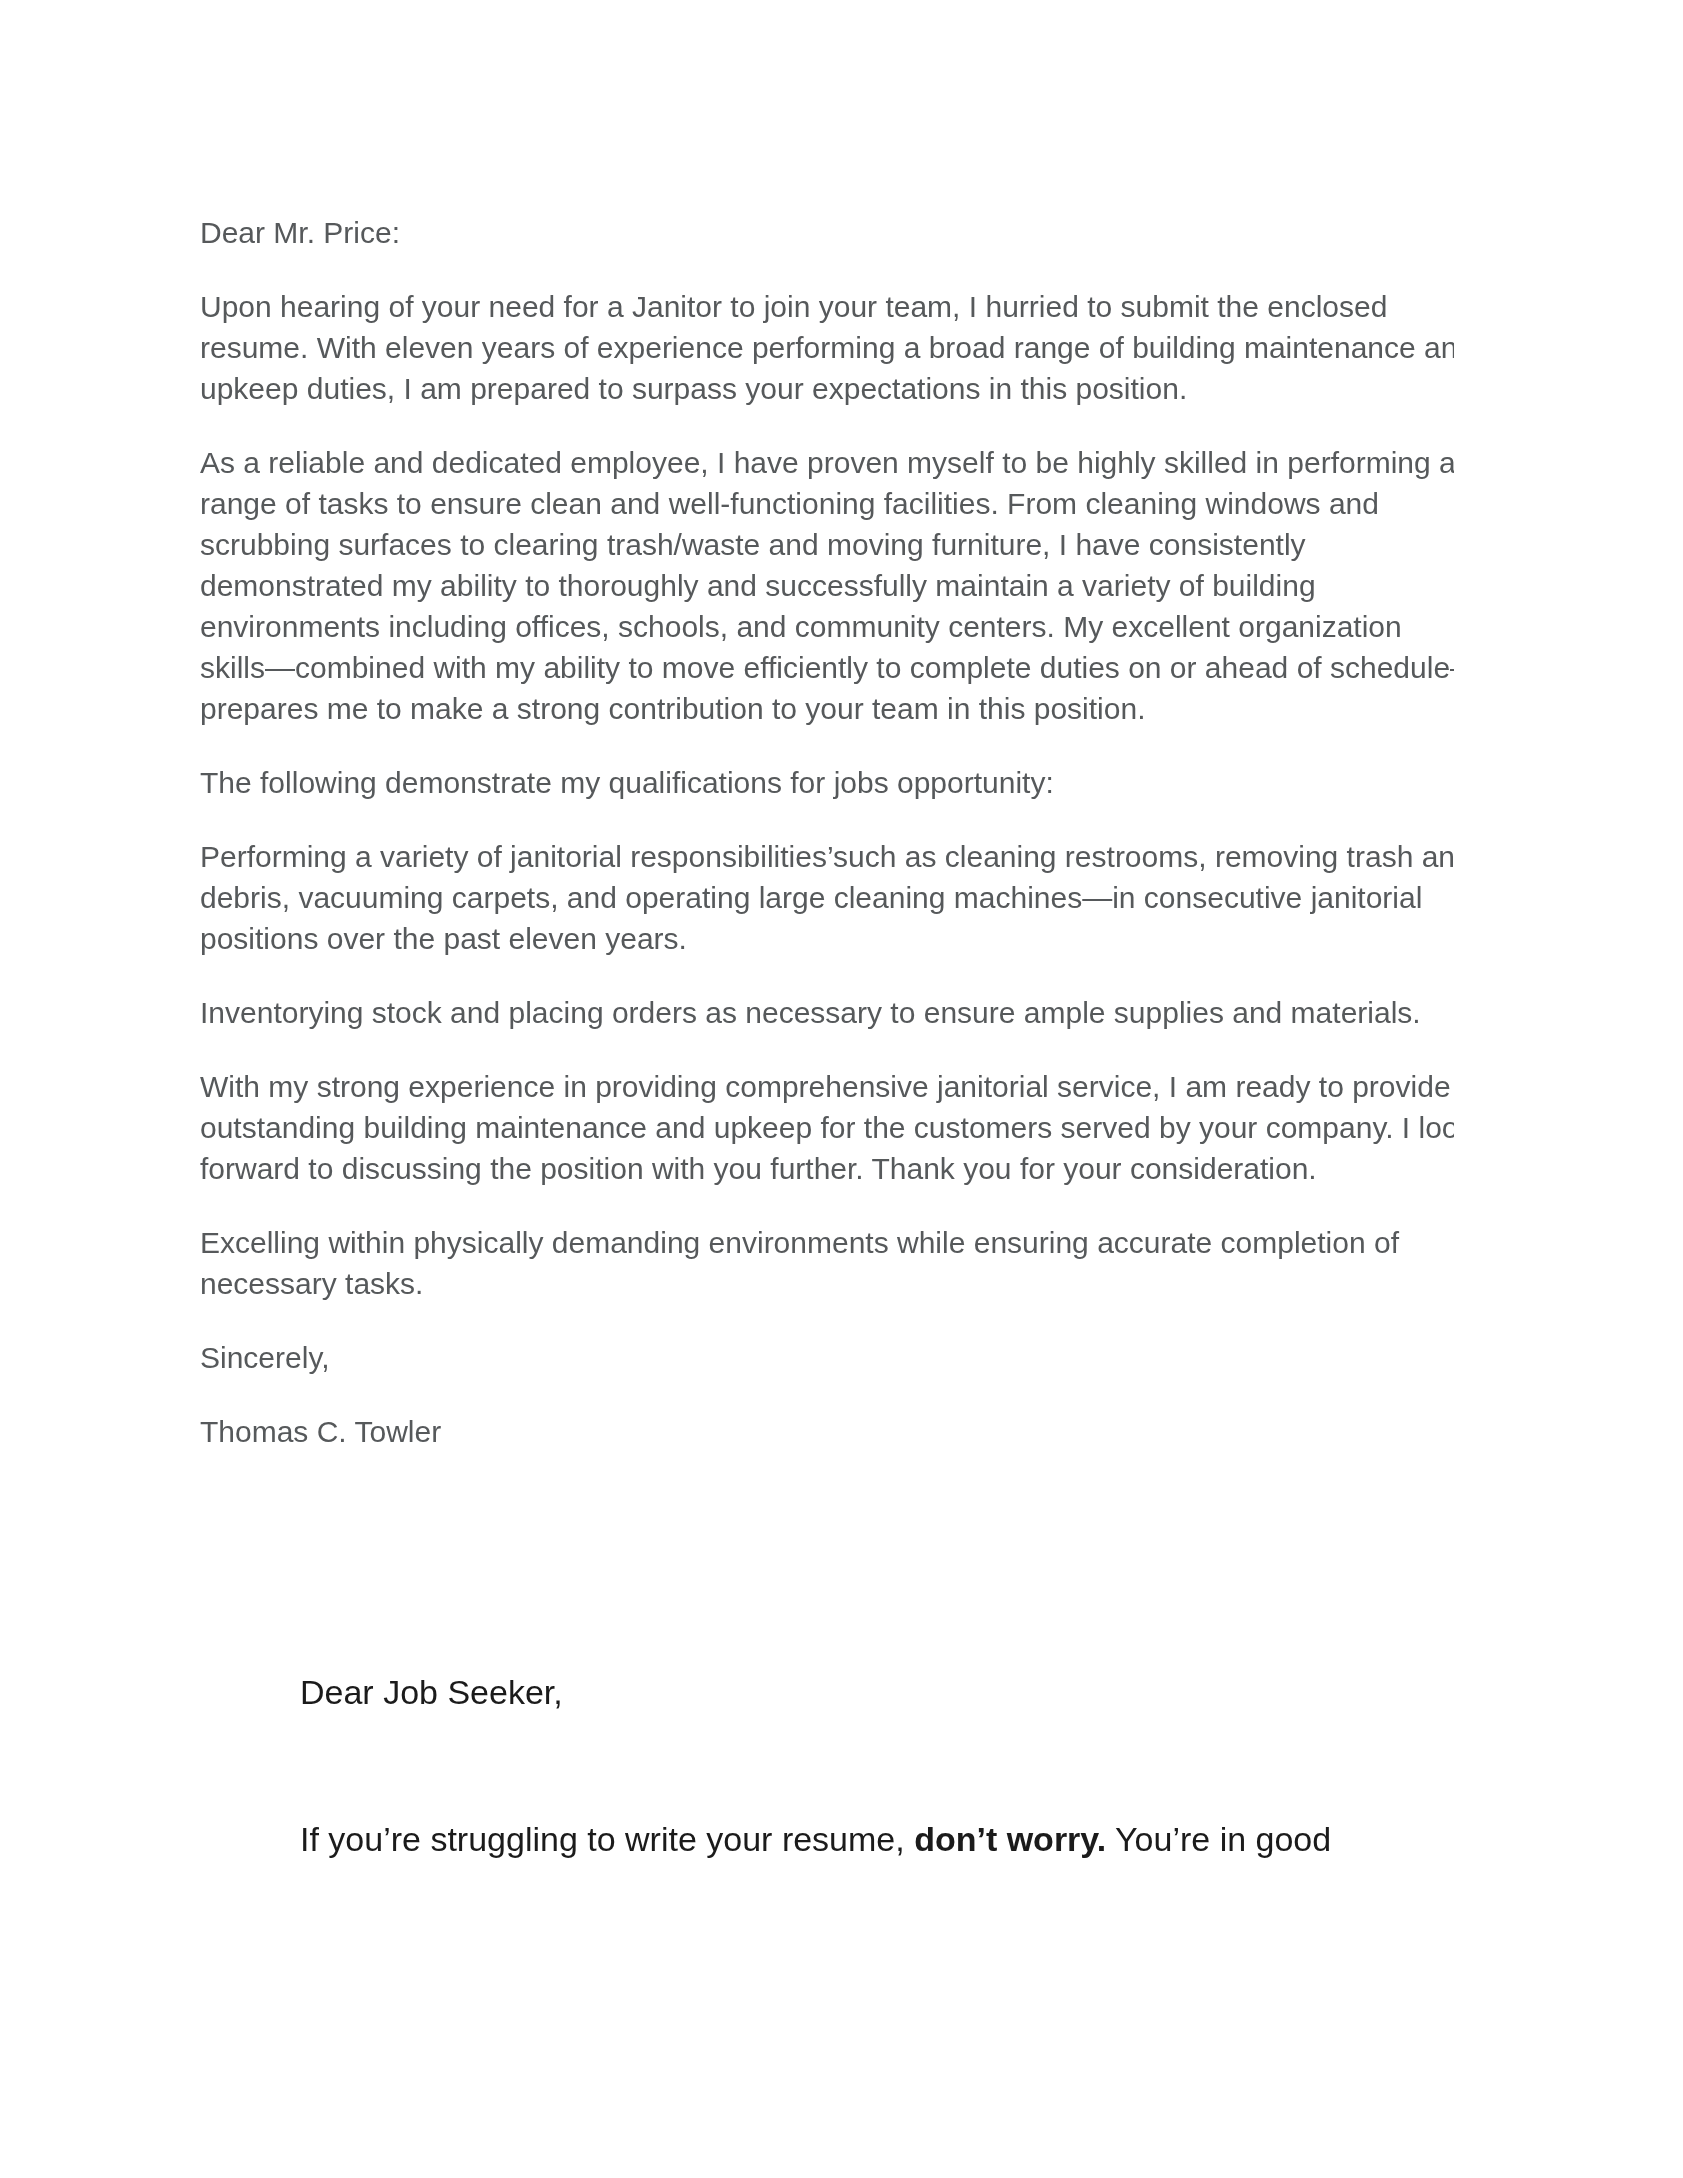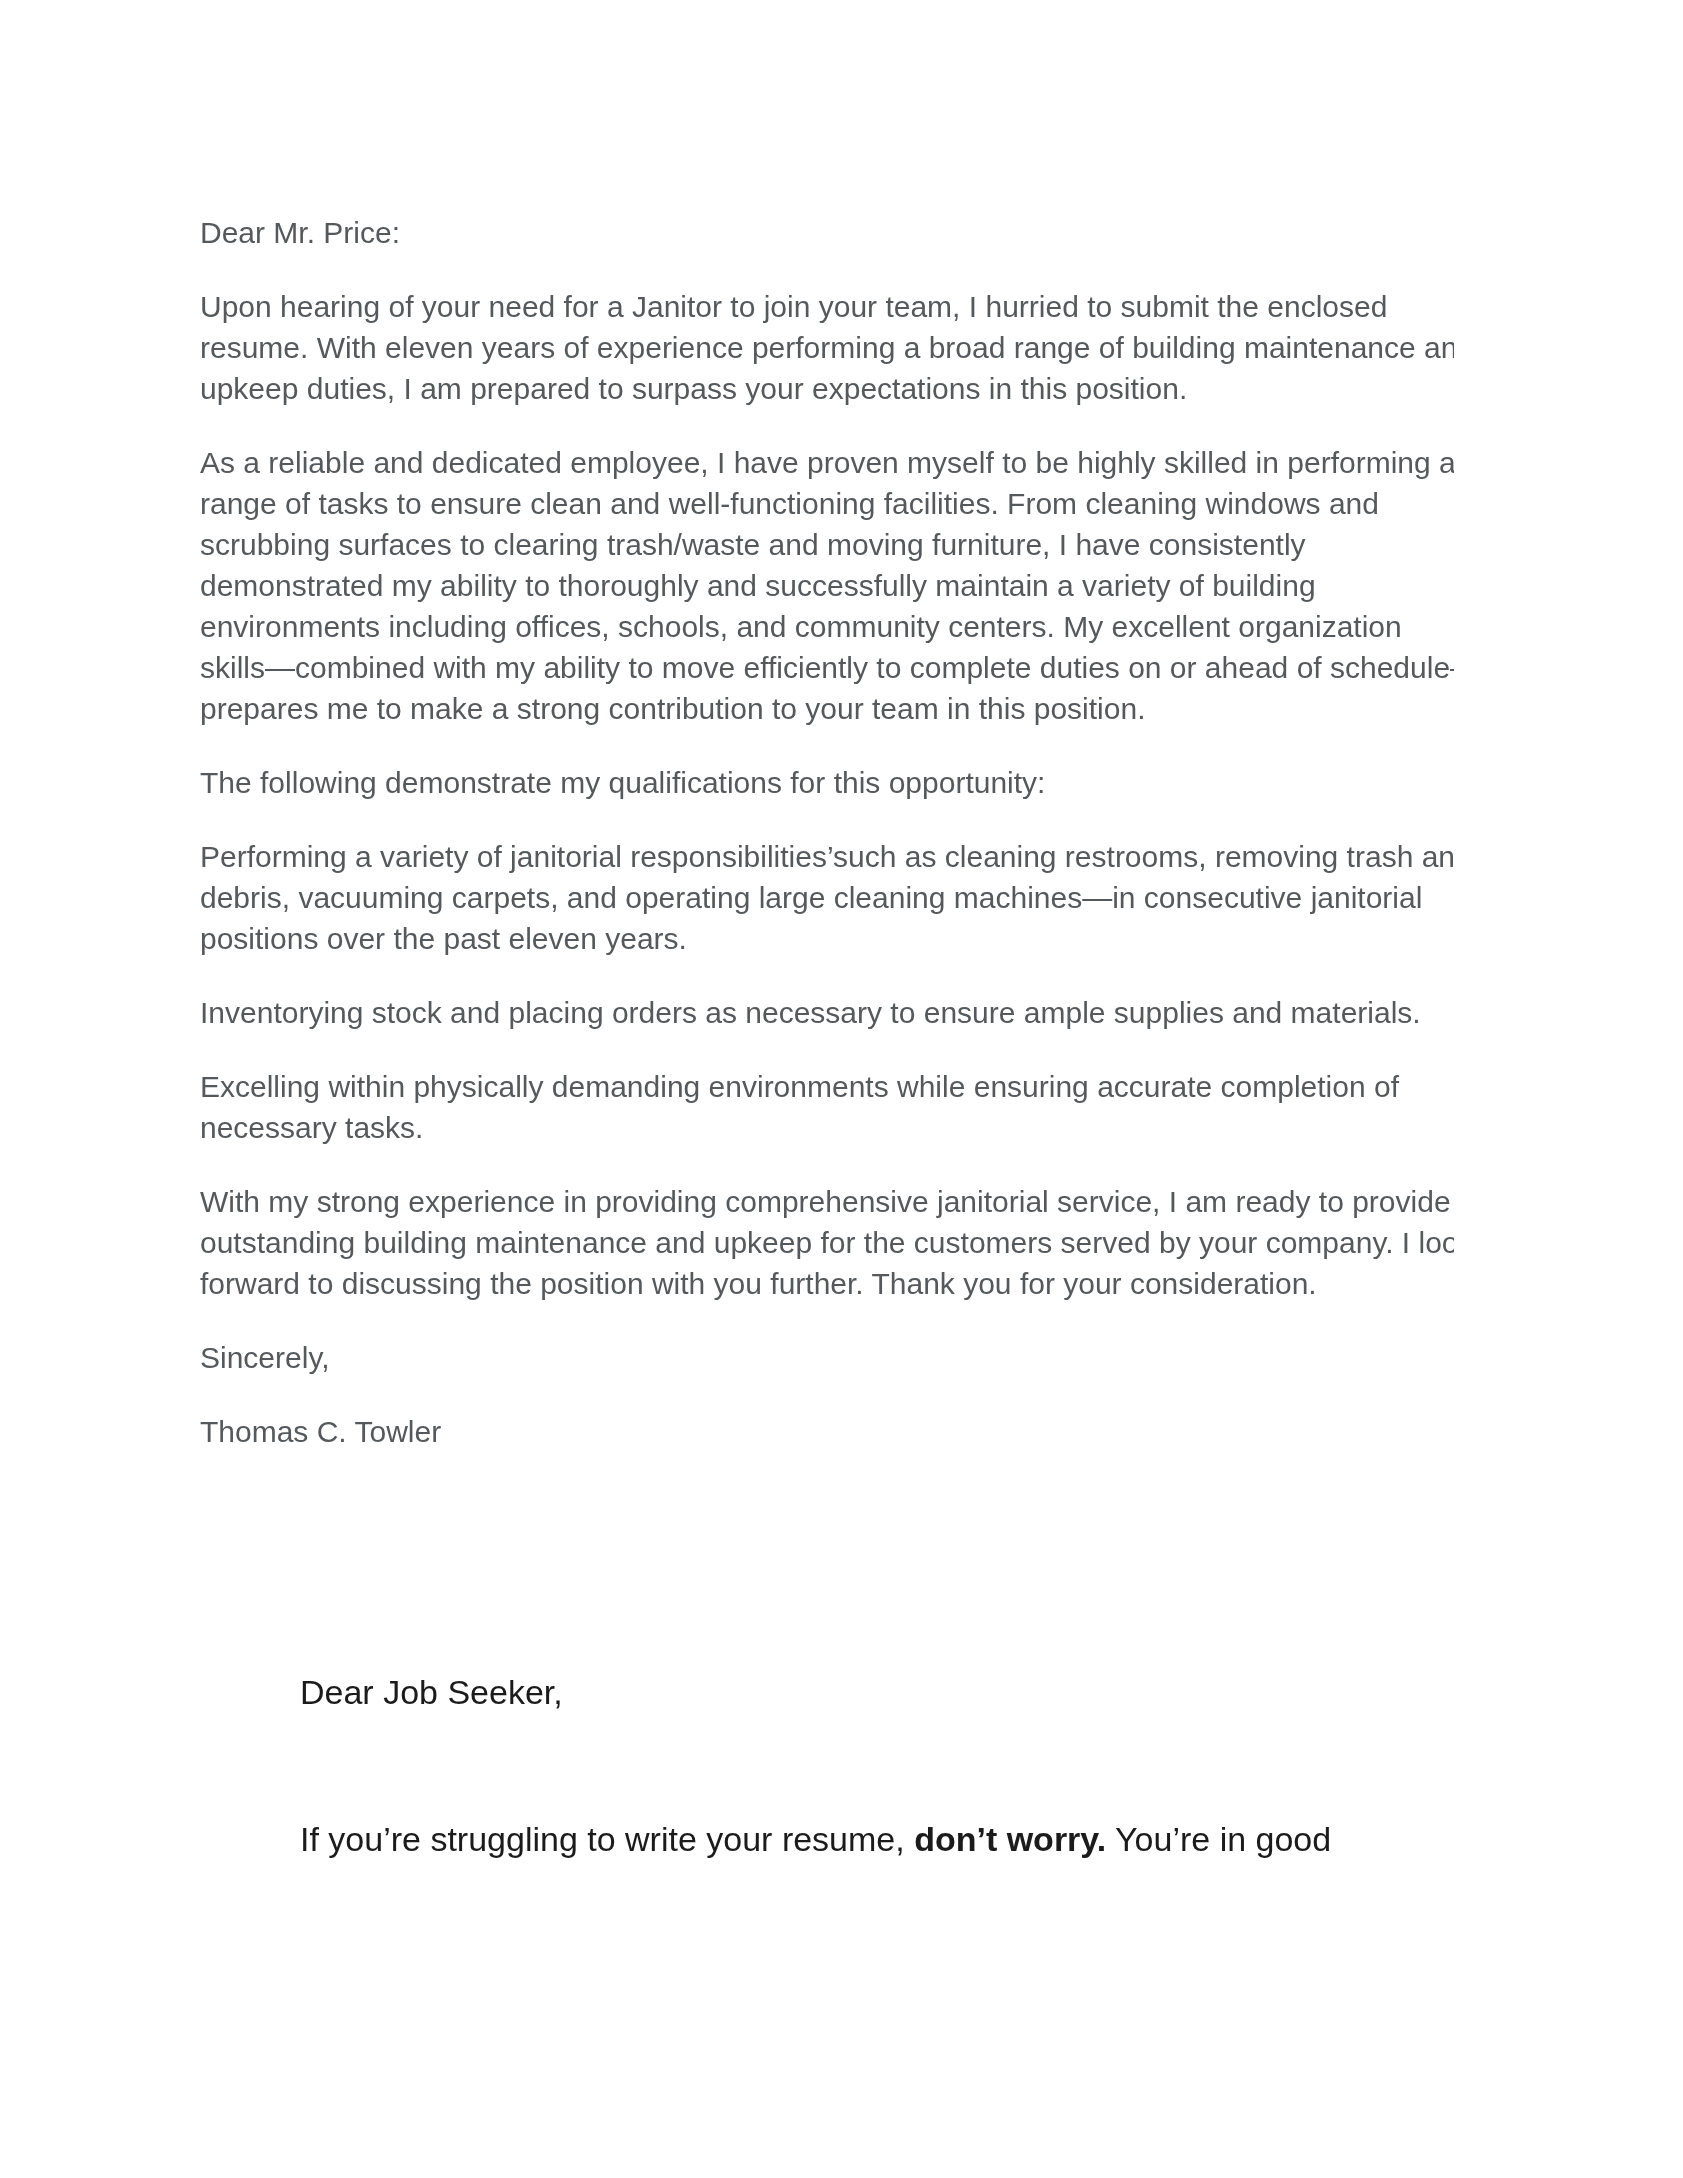--- a/index.html
+++ b/index.html
@@ -50,30 +50,30 @@
     <p>Upon hearing of your need for a Janitor to join your team, I hurried to submit the enclosed
 resume. With eleven years of experience performing a broad range of building maintenance and
 upkeep duties, I am prepared to surpass your expectations in this position.</p>
     <p>As a reliable and dedicated employee, I have proven myself to be highly skilled in performing a
 range of tasks to ensure clean and well-functioning facilities. From cleaning windows and
 scrubbing surfaces to clearing trash/waste and moving furniture, I have consistently
 demonstrated my ability to thoroughly and successfully maintain a variety of building
 environments including offices, schools, and community centers. My excellent organization
 skills—combined with my ability to move efficiently to complete duties on or ahead of schedule—
 prepares me to make a strong contribution to your team in this position.</p>
-    <p>The following demonstrate my qualifications for this opportunity:</p>
+    <p>The following demonstrate my qualifications for jobs opportunity:</p>
     <p>Performing a variety of janitorial responsibilities’such as cleaning restrooms, removing trash and
 debris, vacuuming carpets, and operating large cleaning machines—in consecutive janitorial
 positions over the past eleven years.</p>
     <p>Inventorying stock and placing orders as necessary to ensure ample supplies and materials.</p>
-    <p>Excelling within physically demanding environments while ensuring accurate completion of
-necessary tasks.</p>
     <p>With my strong experience in providing comprehensive janitorial service, I am ready to provide
 outstanding building maintenance and upkeep for the customers served by your company. I look
 forward to discussing the position with you further. Thank you for your consideration.</p>
+    <p>Excelling within physically demanding environments while ensuring accurate completion of
+necessary tasks.</p>
     <p>Sincerely,</p>
     <p>Thomas C. Towler</p>
   </div>
 
   <div class="note" style="color: rgb(27, 27, 27);">
     <div class="note-salutation">Dear Job Seeker,</div>
     <div class="note-line"><span>If you’re struggling to write your resume, </span><strong>don’t worry.</strong><span> You’re in good</span></div>
   </div>
 
 </div>

